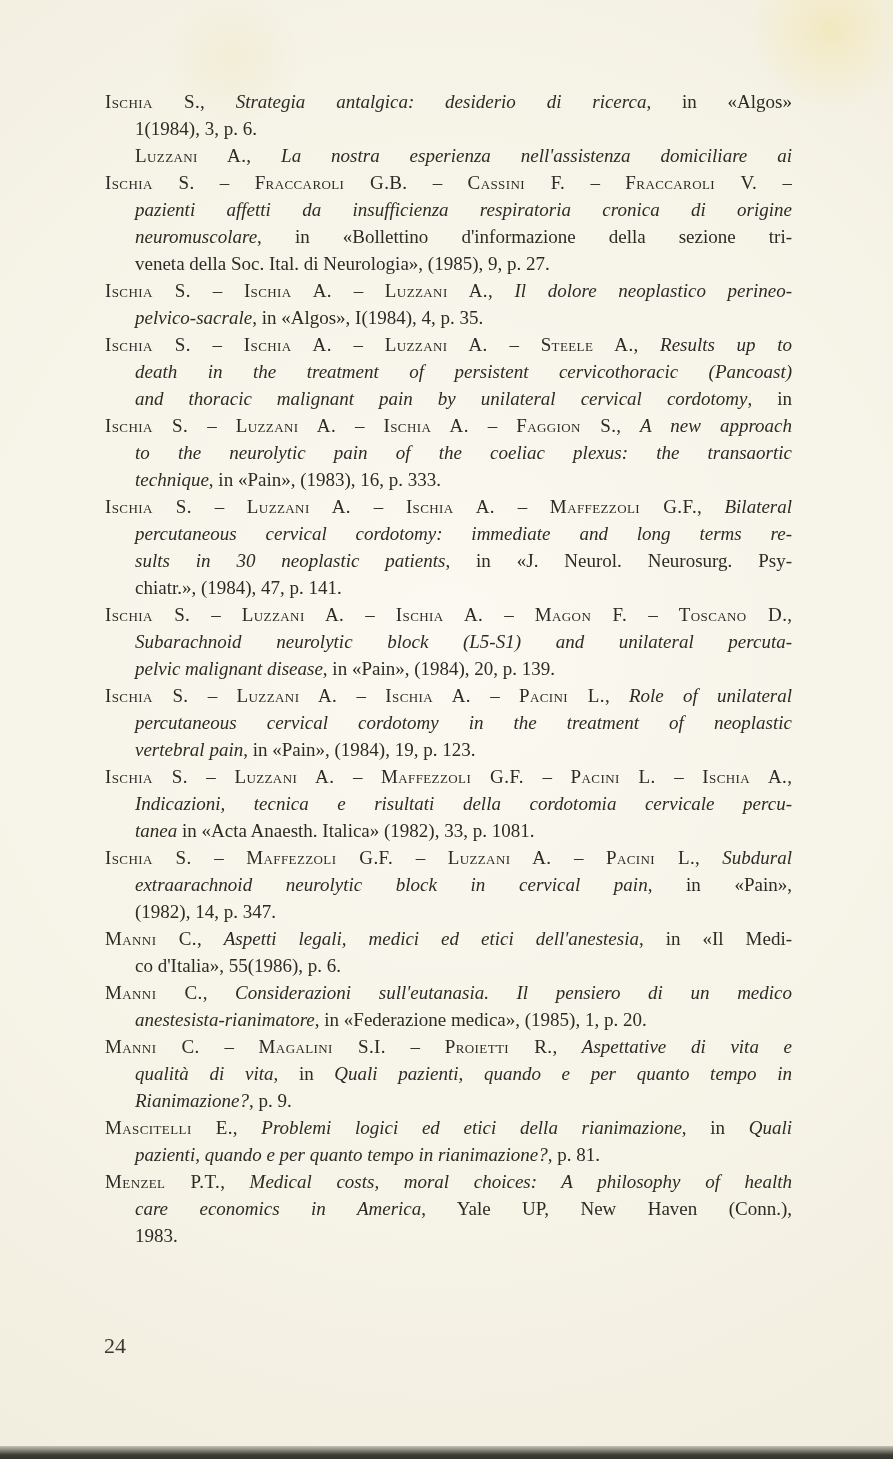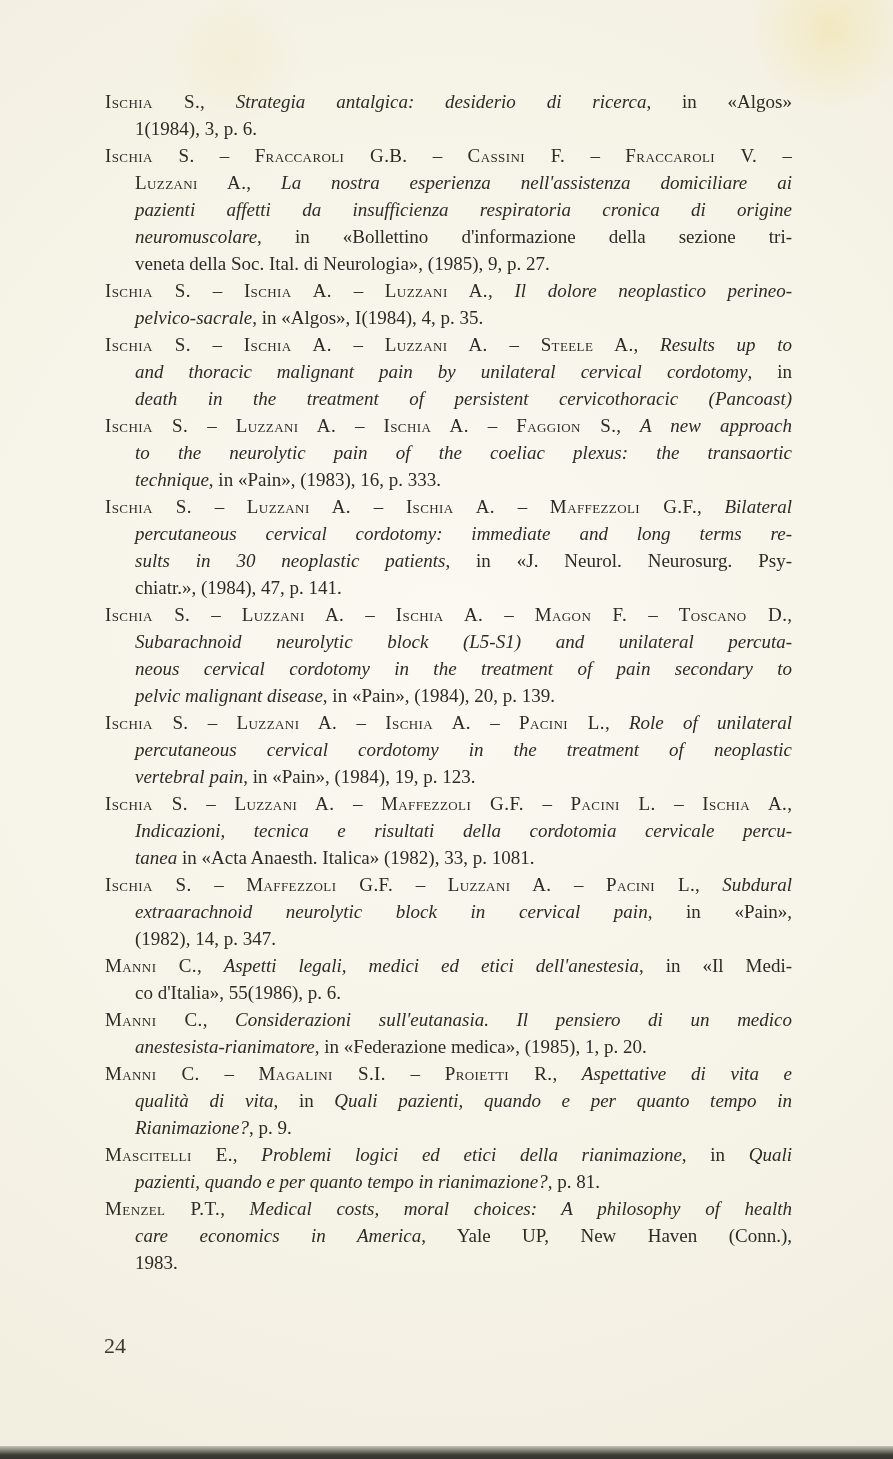--- a/index.html
+++ b/index.html
@@ -56,50 +56,49 @@
 </head>
 <body>
 
 <div class="page">
   <div class="text-block">
       <div class="entry">
         <div class="line first stretch"><span class="sc">Ischia S.</span><span class="r">, </span><span class="i">Strategia antalgica: desiderio di ricerca</span><span class="r">, in «Algos»</span></div>
         <div class="line"><span class="r">1(1984), 3, p. 6.</span></div>
       </div>
       <div class="entry">
+        <div class="line stretch"><span class="sc">Luzzani A.</span><span class="r">, </span><span class="i">La nostra esperienza nell'assistenza domiciliare ai</span></div>
         <div class="line first stretch"><span class="sc">Ischia S.</span><span class="r"> – </span><span class="sc">Fraccaroli G.B.</span><span class="r"> – </span><span class="sc">Cassini F.</span><span class="r"> – </span><span class="sc">Fraccaroli V.</span><span class="r"> –</span></div>
-        <div class="line stretch"><span class="sc">Luzzani A.</span><span class="r">, </span><span class="i">La nostra esperienza nell'assistenza domiciliare ai</span></div>
         <div class="line stretch"><span class="i">pazienti affetti da insufficienza respiratoria cronica di origine</span></div>
         <div class="line stretch"><span class="i">neuromuscolare</span><span class="r">, in «Bollettino d'informazione della sezione tri-</span></div>
         <div class="line"><span class="r">veneta della Soc. Ital. di Neurologia», (1985), 9, p. 27.</span></div>
       </div>
       <div class="entry">
         <div class="line first stretch"><span class="sc">Ischia S.</span><span class="r"> – </span><span class="sc">Ischia A.</span><span class="r"> – </span><span class="sc">Luzzani A.</span><span class="r">, </span><span class="i">Il dolore neoplastico perineo-</span></div>
         <div class="line"><span class="i">pelvico-sacrale</span><span class="r">, in «Algos», I(1984), 4, p. 35.</span></div>
       </div>
       <div class="entry">
         <div class="line first stretch"><span class="sc">Ischia S.</span><span class="r"> – </span><span class="sc">Ischia A.</span><span class="r"> – </span><span class="sc">Luzzani A.</span><span class="r"> – </span><span class="sc">Steele A.</span><span class="r">, </span><span class="i">Results up to</span></div>
+        <div class="line stretch"><span class="i">death in the treatment of persistent cervicothoracic (Pancoast)</span></div>
         <div class="line stretch"><span class="i">and thoracic malignant pain by unilateral cervical cordotomy</span><span class="r">, in</span></div>
-        <div class="line stretch"><span class="i">death in the treatment of persistent cervicothoracic (Pancoast)</span></div>
       </div>
       <div class="entry">
         <div class="line first stretch"><span class="sc">Ischia S.</span><span class="r"> – </span><span class="sc">Luzzani A.</span><span class="r"> – </span><span class="sc">Ischia A.</span><span class="r"> – </span><span class="sc">Faggion S.</span><span class="r">, </span><span class="i">A new approach</span></div>
         <div class="line stretch"><span class="i">to the neurolytic pain of the coeliac plexus: the transaortic</span></div>
         <div class="line"><span class="i">technique</span><span class="r">, in «Pain», (1983), 16, p. 333.</span></div>
       </div>
       <div class="entry">
         <div class="line first stretch"><span class="sc">Ischia S.</span><span class="r"> – </span><span class="sc">Luzzani A.</span><span class="r"> – </span><span class="sc">Ischia A.</span><span class="r"> – </span><span class="sc">Maffezzoli G.F.</span><span class="r">, </span><span class="i">Bilateral</span></div>
         <div class="line stretch"><span class="i">percutaneous cervical cordotomy: immediate and long terms re-</span></div>
         <div class="line stretch"><span class="i">sults in 30 neoplastic patients</span><span class="r">, in «J. Neurol. Neurosurg. Psy-</span></div>
         <div class="line"><span class="r">chiatr.», (1984), 47, p. 141.</span></div>
       </div>
       <div class="entry">
         <div class="line first stretch"><span class="sc">Ischia S.</span><span class="r"> – </span><span class="sc">Luzzani A.</span><span class="r"> – </span><span class="sc">Ischia A.</span><span class="r"> – </span><span class="sc">Magon F.</span><span class="r"> – </span><span class="sc">Toscano D.</span><span class="r">,</span></div>
         <div class="line stretch"><span class="i">Subarachnoid neurolytic block (L5-S1) and unilateral percuta-</span></div>
-        <div class="line stretch"><span class="i">neous cervical cordotomy in the treatment of pain secondary to</span></div>
         <div class="line"><span class="i">pelvic malignant disease</span><span class="r">, in «Pain», (1984), 20, p. 139.</span></div>
       </div>
       <div class="entry">
         <div class="line first stretch"><span class="sc">Ischia S.</span><span class="r"> – </span><span class="sc">Luzzani A.</span><span class="r"> – </span><span class="sc">Ischia A.</span><span class="r"> – </span><span class="sc">Pacini L.</span><span class="r">, </span><span class="i">Role of unilateral</span></div>
         <div class="line stretch"><span class="i">percutaneous cervical cordotomy in the treatment of neoplastic</span></div>
         <div class="line"><span class="i">vertebral pain</span><span class="r">, in «Pain», (1984), 19, p. 123.</span></div>
       </div>
       <div class="entry">
         <div class="line first stretch"><span class="sc">Ischia S.</span><span class="r"> – </span><span class="sc">Luzzani A.</span><span class="r"> – </span><span class="sc">Maffezzoli G.F.</span><span class="r"> – </span><span class="sc">Pacini L.</span><span class="r"> – </span><span class="sc">Ischia A.</span><span class="r">,</span></div>
         <div class="line stretch"><span class="i">Indicazioni, tecnica e risultati della cordotomia cervicale percu-</span></div>

